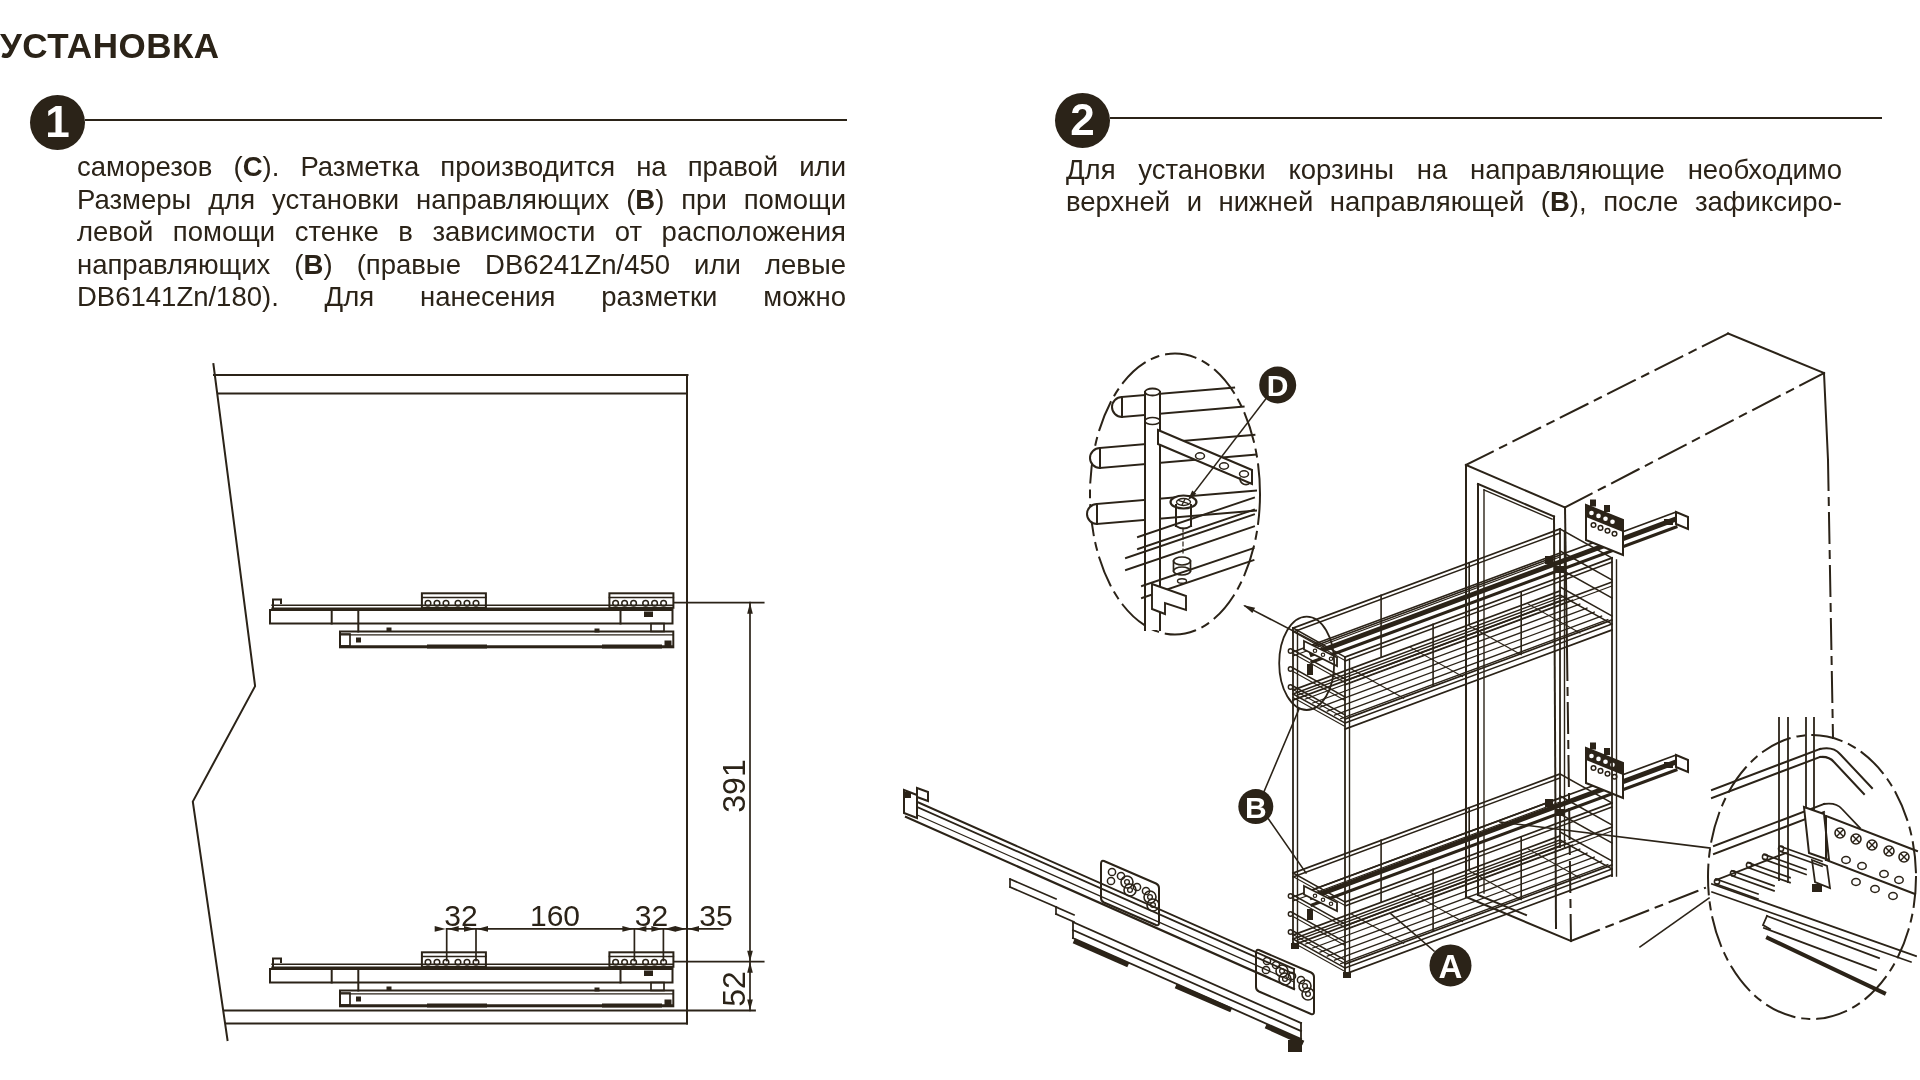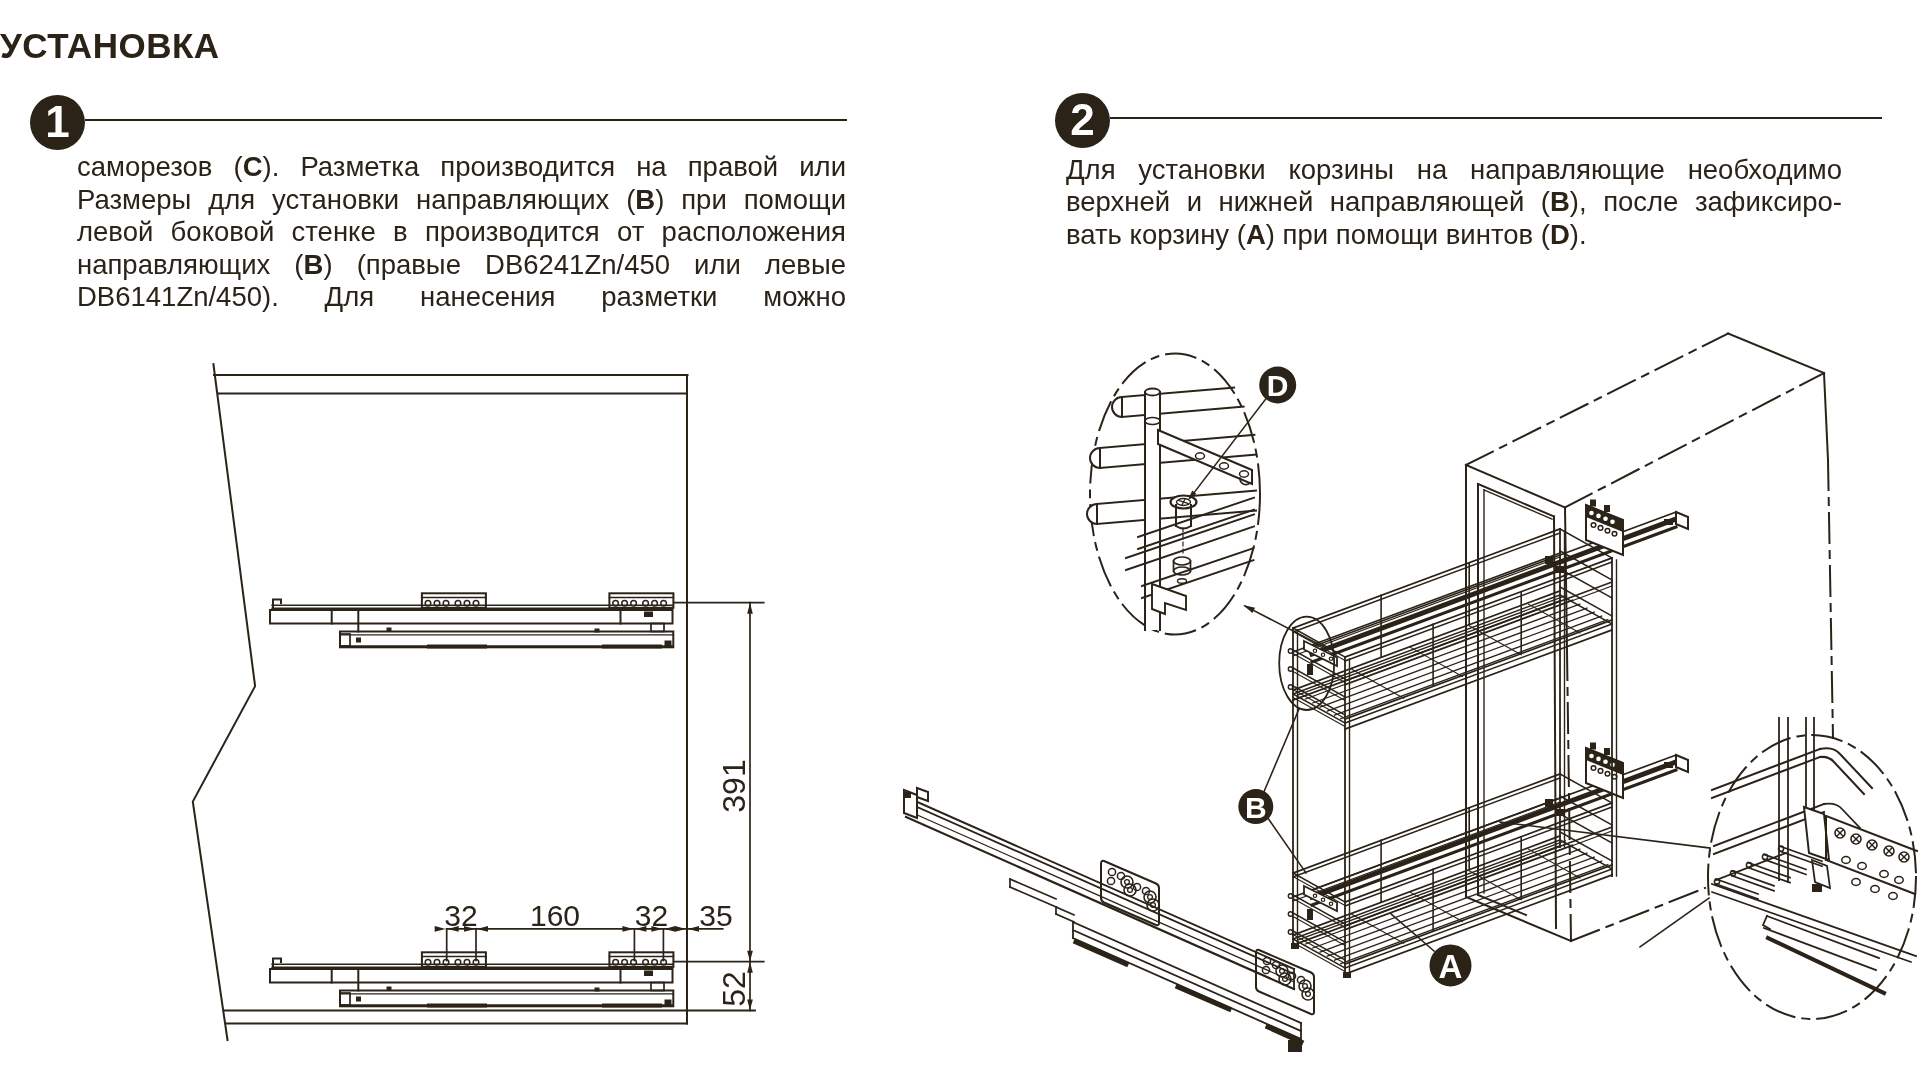--- a/index.html
+++ b/index.html
@@ -12,28 +12,27 @@
 </style></head>
 <body>
 <div style="position:absolute;left:0;top:25px;width:1864px;text-align:left;font-size:35px;font-weight:bold;letter-spacing:0.5px;line-height:1.2;">УСТАНОВКА</div>
 <div class="num" style="left:30px;top:95px;">1</div>
 <div class="rule" style="left:85px;top:119px;width:762px;"></div>
 <div class="num" style="left:1055px;top:92.5px;">2</div>
 <div class="rule" style="left:1110px;top:116.5px;width:772px;"></div>
 <div class="t" style="left:77px;top:151px;width:769px;">
 <div class="jl">саморезов (<b>C</b>). Разметка производится на правой или</div>
 <div class="jl">Размеры для установки направляющих (<b>B</b>) при помощи</div>
-<div class="jl">левой боковой стенке в производится от расположения</div>
+<div class="jl">левой помощи стенке в зависимости от расположения</div>
 <div class="jl">направляющих (<b>B</b>) (правые DB6241Zn/450 или левые</div>
-<div class="jl">DB6141Zn/450). Для нанесения разметки можно</div>
+<div class="jl">DB6141Zn/180). Для нанесения разметки можно</div>
 </div>
 <div class="t" style="left:1066px;top:153.5px;width:776px;">
 <div class="jl">Для установки корзины на направляющие необходимо</div>
 <div class="jl">верхней и нижней направляющей (<b>B</b>), после зафиксиро-</div>
-<div>вать корзину (<b>A</b>) при помощи винтов (<b>D</b>).</div>
 </div>
 <svg width="1920" height="1080" viewBox="0 0 1920 1080">
 <g stroke="#2b2318" fill="none" stroke-linecap="square">
 <line x1="214.0" y1="375.0" x2="687.5" y2="375.0" stroke-width="2"></line>
 <line x1="218.0" y1="393.5" x2="685.0" y2="393.5" stroke-width="2"></line>
 <line x1="687.0" y1="375.0" x2="687.0" y2="1023.5" stroke-width="2"></line>
 <path d="M213.4,364 L255.1,686.1 L192.8,801.6 L227.5,1040" stroke-width="2" fill="none"></path>
 <line x1="224.0" y1="1010.5" x2="755.0" y2="1010.5" stroke-width="1.8"></line>
 <line x1="226.0" y1="1023.5" x2="687.0" y2="1023.5" stroke-width="2"></line>
 <path d="M273,608.0 L273,599.5 L281,599.5 L281,603.0" stroke-width="2" fill="none"></path>

